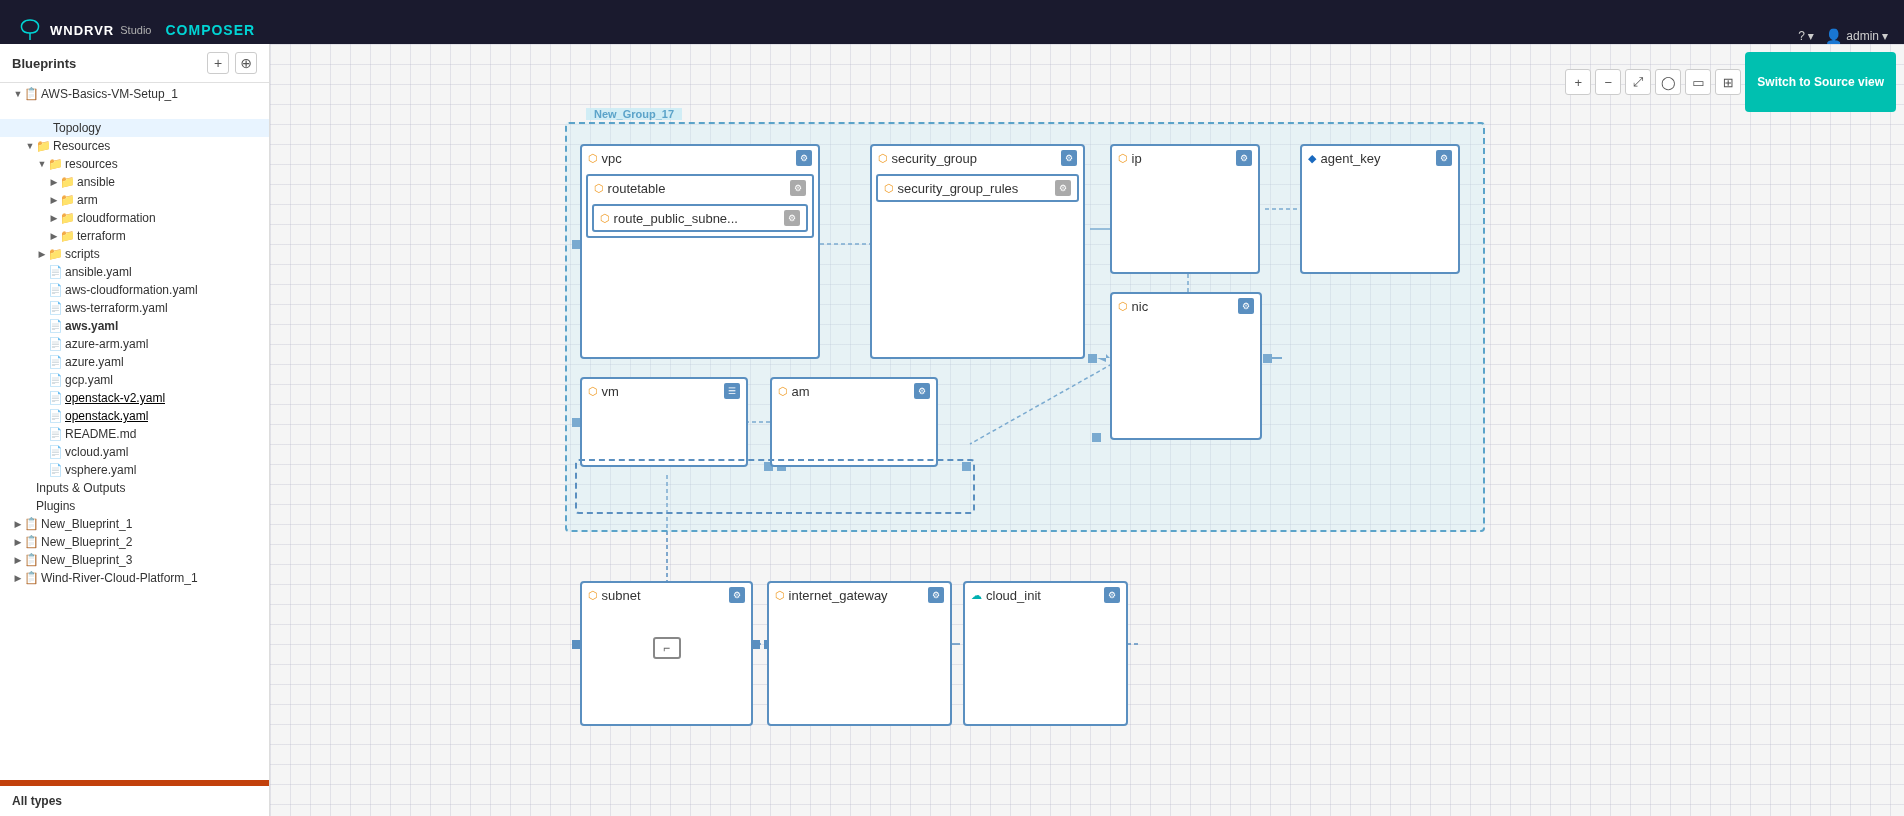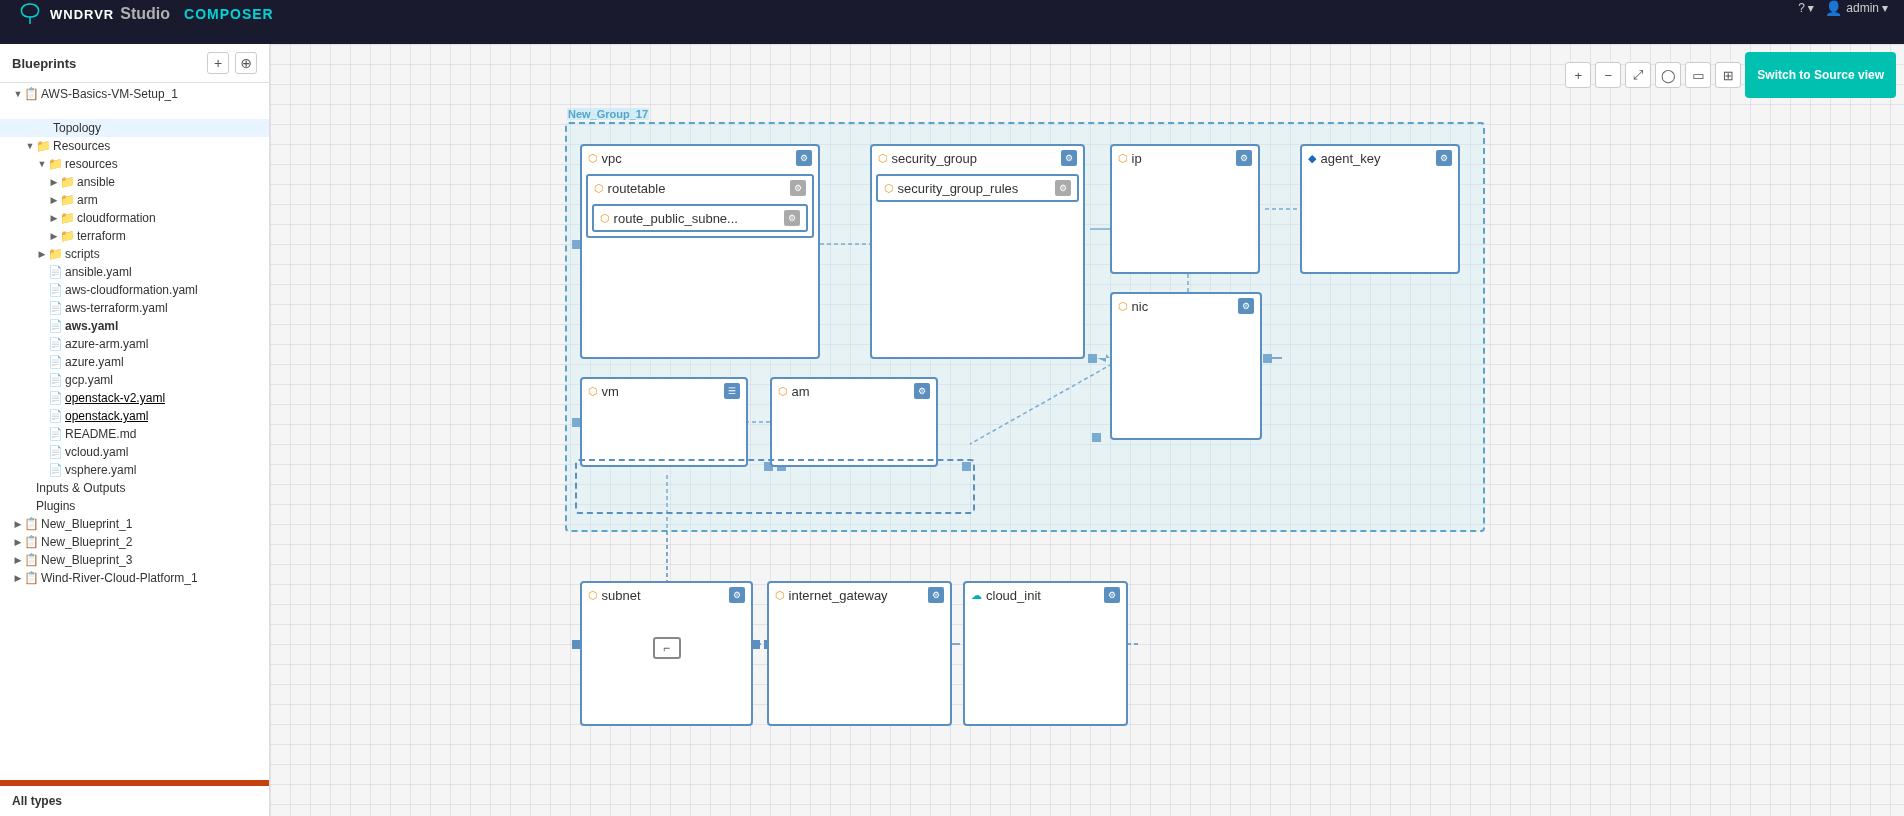--- a/index.html
+++ b/index.html
@@ -1,23 +1,23 @@
 <!DOCTYPE html>
 <html><head>
   <meta charset="utf-8">
   <style>
     * { box-sizing: border-box; margin: 0; padding: 0; }
     body { font-family: -apple-system, BlinkMacSystemFont, 'Segoe UI', sans-serif; font-size: 12px; background: #f0f0f0; display: flex; flex-direction: column; height: 816px; overflow: hidden; }
 
     
-    .header { background: #1a1a2e; height: 44px; display: flex; align-items: flex-start; padding: 0 16px; flex-shrink: 0; }
+    .header { background: #1a1a2e; height: 44px; display: flex; align-items: flex-end; padding: 0 16px; flex-shrink: 0; }
     .logo-area { display: flex; align-items: center; gap: 6px; }
     .logo-icon { width: 28px; height: 28px; }
     .logo-text { color: #ffffff; font-size: 13px; font-weight: 600; letter-spacing: 1px; }
-    .logo-studio { color: #b0b0b0; font-size: 16px; font-weight: 700; }
+    .logo-studio { color: #b0b0b0; font-size: 11px; font-weight: 400; }
     .composer-badge { color: #00d4d4; font-size: 14px; font-weight: 600; margin-left: 8px; letter-spacing: 1px; }
     .header-right { margin-left: auto; display: flex; align-items: center; gap: 12px; color: #ccc; font-size: 12px; }
     .header-btn { color: #ccc; font-size: 12px; cursor: pointer; display: flex; align-items: center; gap: 3px; }
 
     
     .main { display: flex; flex: 1; overflow: hidden; }
 
     
     .sidebar { width: 270px; background: #ffffff; border-right: 1px solid #ddd; display: flex; flex-direction: column; overflow-y: auto; flex-shrink: 0; }
     .sidebar-header { display: flex; align-items: center; justify-content: space-between; padding: 8px 12px; border-bottom: 1px solid #e0e0e0; }
@@ -46,25 +46,25 @@
     .canvas-area { flex: 1; background: #f5f5f5; position: relative; overflow: hidden; }
     .canvas-bg { width: 100%; height: 100%; background-image: 
       linear-gradient(rgba(180,180,200,0.3) 1px, transparent 1px),
       linear-gradient(90deg, rgba(180,180,200,0.3) 1px, transparent 1px);
       background-size: 20px 20px;
       position: relative; }
 
     
     .canvas-toolbar { position: absolute; top: 8px; right: 8px; display: flex; align-items: center; gap: 4px; z-index: 100; }
     .toolbar-btn { width: 26px; height: 26px; background: #fff; border: 1px solid #ccc; border-radius: 3px; cursor: pointer; display: flex; align-items: center; justify-content: center; font-size: 13px; color: #555; }
-    .switch-btn { background: #00c0b0; color: #fff; border: none; border-radius: 4px; padding: 16px 12px; font-size: 12px; font-weight: 600; cursor: pointer; white-space: nowrap; }
+    .switch-btn { background: #00c0b0; color: #fff; border: none; border-radius: 4px; padding: 23px 12px; font-size: 12px; font-weight: 600; cursor: pointer; white-space: nowrap; }
 
     
     .node-group { position: absolute; border: 2px dashed #5ba3c9; background: rgba(200,235,245,0.3); border-radius: 4px; }
-    .group-label { position: absolute; top: -16px; left: 0; font-size: 11px; color: #5ba3c9; font-weight: 600; background: rgba(200,235,245,0.8); padding: 0 1px; }
+    .group-label { position: absolute; top: -16px; left: 19px; font-size: 11px; color: #5ba3c9; font-weight: 600; background: rgba(200,235,245,0.8); padding: 0 8px; }
 
     
     .topo-node { position: absolute; background: #fff; border: 2px solid #5a8fc0; border-radius: 4px; }
     .node-header { display: flex; align-items: center; padding: 4px 6px; gap: 4px; }
     .node-title { font-size: 13px; color: #333; font-weight: 500; flex: 1; }
     .node-gear { width: 16px; height: 16px; background: #5a8fc0; border-radius: 2px; display: flex; align-items: center; justify-content: center; color: #fff; font-size: 9px; cursor: pointer; flex-shrink: 0; }
     .node-gear.light { background: #aaa; }
 
     
     .icon-orange { color: #f0a030; font-size: 11px; }

